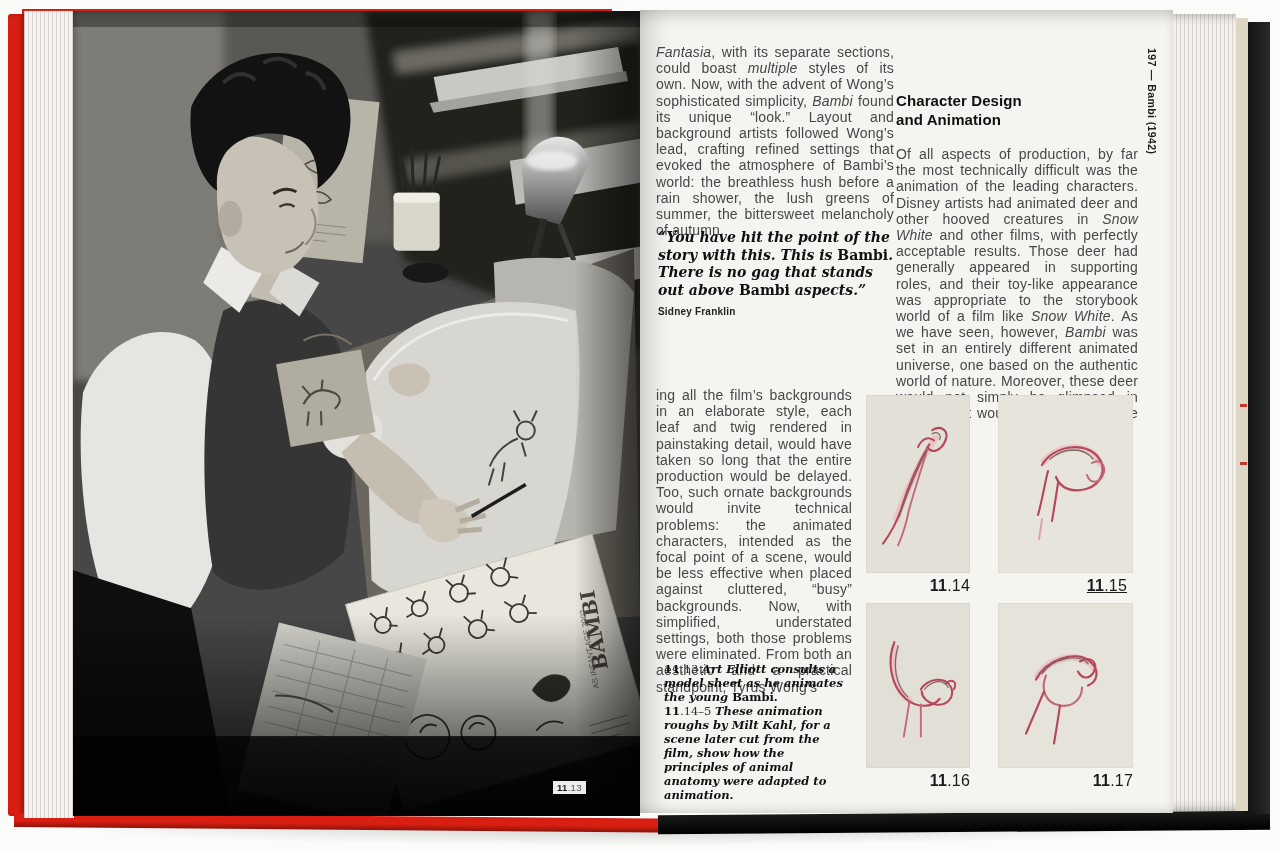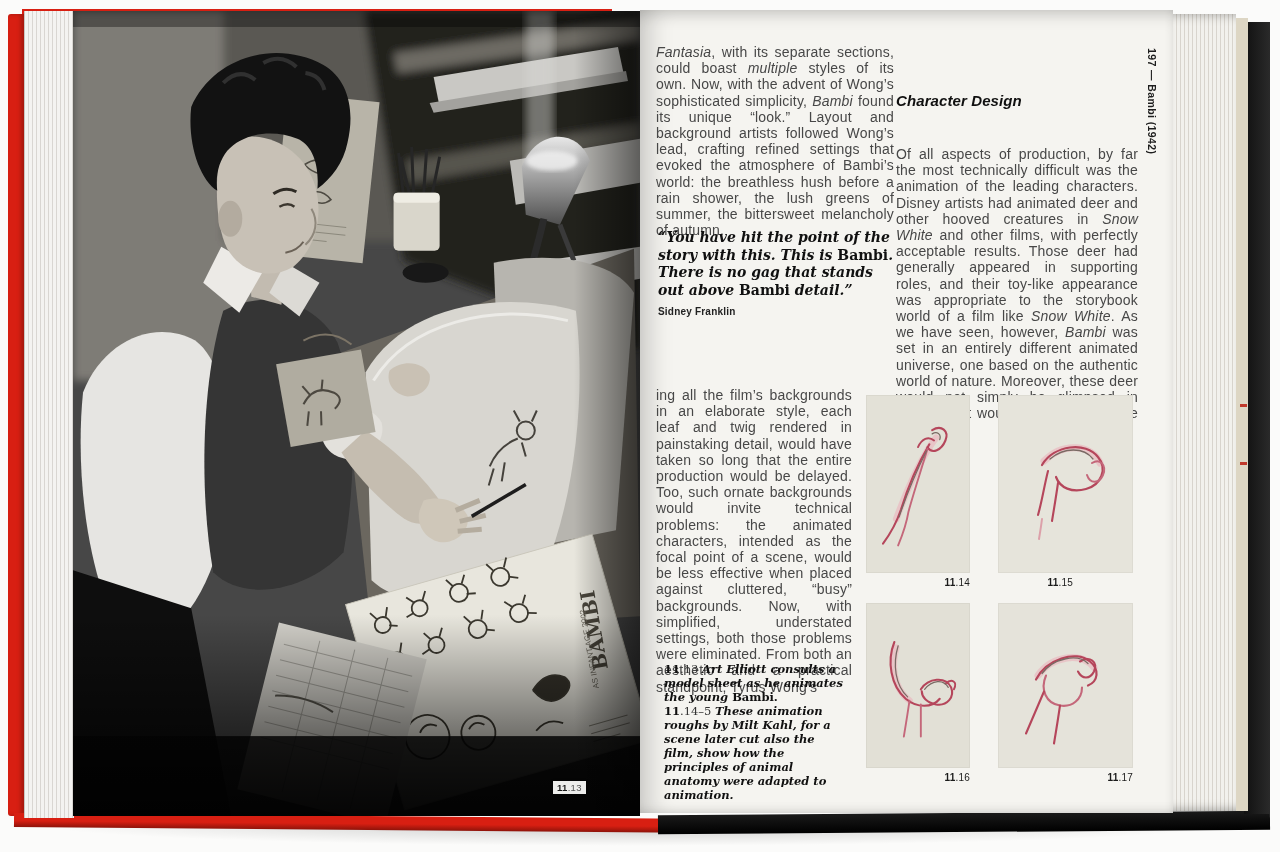--- a/index.html
+++ b/index.html
@@ -41,21 +41,21 @@
   .seg-r{font-style:normal !important;}
   .pull-quote{font-family:"DejaVu Serif",serif;font-style:italic;font-weight:bold;
     font-size:14px;line-height:17.5px;color:#101010;text-align:left;}
   .attribution{font-size:10px;font-weight:bold;color:#222;letter-spacing:.2px;}
   .heading{font-size:15px;line-height:18.5px;font-weight:bold;color:#101010;letter-spacing:.1px;}
   .caption{font-family:"DejaVu Serif",serif;font-size:11.5px;line-height:14px;color:#111;
     text-align:left;}
   .caption .cap-body{font-weight:bold;}
   .caption .num-b{font-weight:bold;font-style:normal;}
   .caption .num-r{font-weight:normal;font-style:normal;color:#333;}
-  .fig-label{font-size:10px;color:#1b1b1b;text-align:right;letter-spacing:.2px;}
+  .fig-label{font-size:16px;color:#1b1b1b;text-align:right;letter-spacing:.2px;}
   .fig-label .num-b{font-weight:bold;}
   .sidebar-txt{font-size:10.5px;font-weight:bold;color:#1d1d1d;letter-spacing:.4px;
     transform:rotate(90deg);transform-origin:0 0;white-space:nowrap;}
 
   
   .fig{box-shadow:0 0 0 1px rgba(0,0,0,.04) inset;}
   .fig svg{width:100%;height:100%;display:block;}
 
   
   .photo-label{left:553px;top:781px;background:#ededeb;color:#1a1a1a;font-size:9.5px;
@@ -255,32 +255,33 @@
       <rect x="0" y="0" width="566" height="16" fill="#000" opacity=".35"></rect>
     </svg>
     
     <div class="abs photo-label" style="left:480px;top:770px;"><span class="num-b">11</span><span class="num-r">.13</span></div>
   </div>
 
   <div class="abs right-page"></div>
 
   <div class="abs body-txt" style="left:656px;top:44px;width:238px;"><span class="seg-i">Fantasia</span><span>, with its separate sections, could boast </span><span class="seg-i">multiple</span><span> styles of its own. Now, with the advent of Wong’s sophisticated simplicity, </span><span class="seg-i">Bambi</span><span> found its unique “look.” Layout and background artists followed Wong’s lead, crafting refined settings that evoked the atmosphere of Bambi’s world: the breathless hush before a rain shower, the lush greens of summer, the bittersweet melancholy of autumn.</span></div>
 
-  <div class="abs pull-quote" style="left:658px;top:229px;width:244px;"><span>“You have hit the point of the story with this. This is </span><span class="seg-r">Bambi</span><span>. There is no gag that stands out above </span><span class="seg-r">Bambi</span><span> detail.”</span></div>
+  <div class="abs pull-quote" style="left:658px;top:229px;width:244px;"><span>“You have hit the point of the story with this. This is </span><span class="seg-r">Bambi</span><span>. There is no gag that stands out above </span><span class="seg-r">Bambi</span><span> aspects.”</span></div>
   <div class="abs attribution" style="left:658px;top:306px;width:200px;">Sidney Franklin</div>
 
   <div class="abs body-txt" style="left:656px;top:387px;width:196px;"><span>ing all the film’s backgrounds in an elaborate style, each leaf and twig rendered in painstaking detail, would have taken so long that the entire production would be delayed. Too, such ornate backgrounds would invite technical problems: the animated characters, intended as the focal point of a scene, would be less effective when placed against cluttered, “busy” backgrounds. Now, with simplified, understated settings, both those problems were eliminated. From both an aesthetic and a practical standpoint, Tyrus Wong’s</span></div>
 
   <div class="abs caption" style="left:664px;top:662px;width:180px;">
     <div><span class="num-b">11</span><span class="num-r">.13 </span><span class="cap-body"><span class="seg-i">Art Elliott consults a model sheet as he animates the young </span><span class="seg-r">Bambi.</span></span></div>
-    <div><span class="num-b">11</span><span class="num-r">.14–5 </span><span class="cap-body"><span class="seg-i">These animation roughs by Milt Kahl, for a scene later cut also the film, show how the principles of animal anatomy were adapted to animation.</span></span></div>
-  </div>
-
-  <div class="abs heading" style="left:896px;top:92px;width:242px;font-style:italic;">
+    <div><span class="num-b">11</span><span class="num-r">.14–5 </span><span class="cap-body"><span class="seg-i">These animation roughs by Milt Kahl, for a scene later cut from the film, show how the principles of animal anatomy were adapted to animation.</span></span></div>
+  </div>
+
+  <div class="abs heading" style="left:896px;top:92px;width:242px;">
     <div>Character Design</div>
+    <div>and Animation</div>
   </div>
   <div class="abs body-txt" style="left:896px;top:146px;width:242px;"><span>Of all aspects of production, by far the most technically difficult was the animation of the leading characters. Disney artists had animated deer and other hooved creatures in </span><span class="seg-i">Snow White</span><span> and other films, with perfectly acceptable results. Those deer had generally appeared in supporting roles, and their toy-like appearance was appropriate to the storybook world of a film like </span><span class="seg-i">Snow White</span><span>. As we have seen, however, </span><span class="seg-i">Bambi</span><span> was set in an entirely different animated universe, one based on the authentic world of nature. Moreover, these deer would not simply be glimpsed in passing but would be featured at the fore-</span></div>
 
   <div class="abs fig" style="left:866px;top:395px;width:104px;height:178px;background:#e3e1d7;">
     <svg viewBox="0 0 110 170">
       <g fill="none" stroke-linecap="round">
         <path d="M74,36 C62,52 46,84 32,122" stroke="#e9b9c0" stroke-width="7" opacity=".7"></path>
         <path d="M70,28 C80,22 88,29 84,39 C80,49 70,54 65,46" stroke="#b5465b" stroke-width="2.2"></path>
         <path d="M67,43 C57,60 45,86 37,112 C33,124 27,136 18,148" stroke="#b5465b" stroke-width="2.2"></path>
         <path d="M65,48 C59,68 51,92 45,114 C43,126 39,138 34,150" stroke="#c4677a" stroke-width="2"></path>
@@ -320,19 +321,19 @@
         <path d="M38,74 C48,54 78,44 92,56 C102,64 100,76 90,80" stroke="#b5465b" stroke-width="2.2"></path>
         <path d="M82,56 C92,50 100,56 96,66 C92,74 84,74 80,66" stroke="#b5465b" stroke-width="2.1"></path>
         <path d="M48,70 C42,84 48,98 62,100 C74,102 84,94 84,82" stroke="#c4677a" stroke-width="2.1"></path>
         <path d="M46,86 C40,100 34,114 28,128 M62,100 C60,114 58,126 56,138" stroke="#b5465b" stroke-width="2.1"></path>
         <path d="M44,68 C56,52 80,48 90,58" stroke="#7a6a64" stroke-width="1.3"></path>
       </g>
     </svg>
   </div>
 
   <div class="abs fig-label" style="left:866px;top:577px;width:104px;"><span class="num-b">11</span><span>.14</span></div>
-  <div class="abs fig-label" style="left:938px;top:577px;width:135px;"><span class="num-b">11</span><span>.15</span></div>
+  <div class="abs fig-label" style="left:992px;top:577px;width:135px;text-decoration:underline;"><span class="num-b">11</span><span>.15</span></div>
   <div class="abs fig-label" style="left:866px;top:772px;width:104px;"><span class="num-b">11</span><span>.16</span></div>
   <div class="abs fig-label" style="left:998px;top:772px;width:135px;"><span class="num-b">11</span><span>.17</span></div>
 
   <div class="abs sidebar-txt" style="left:1158px;top:48px;">197 — Bambi (1942)</div>
 
 </div>
 
 </body></html>

